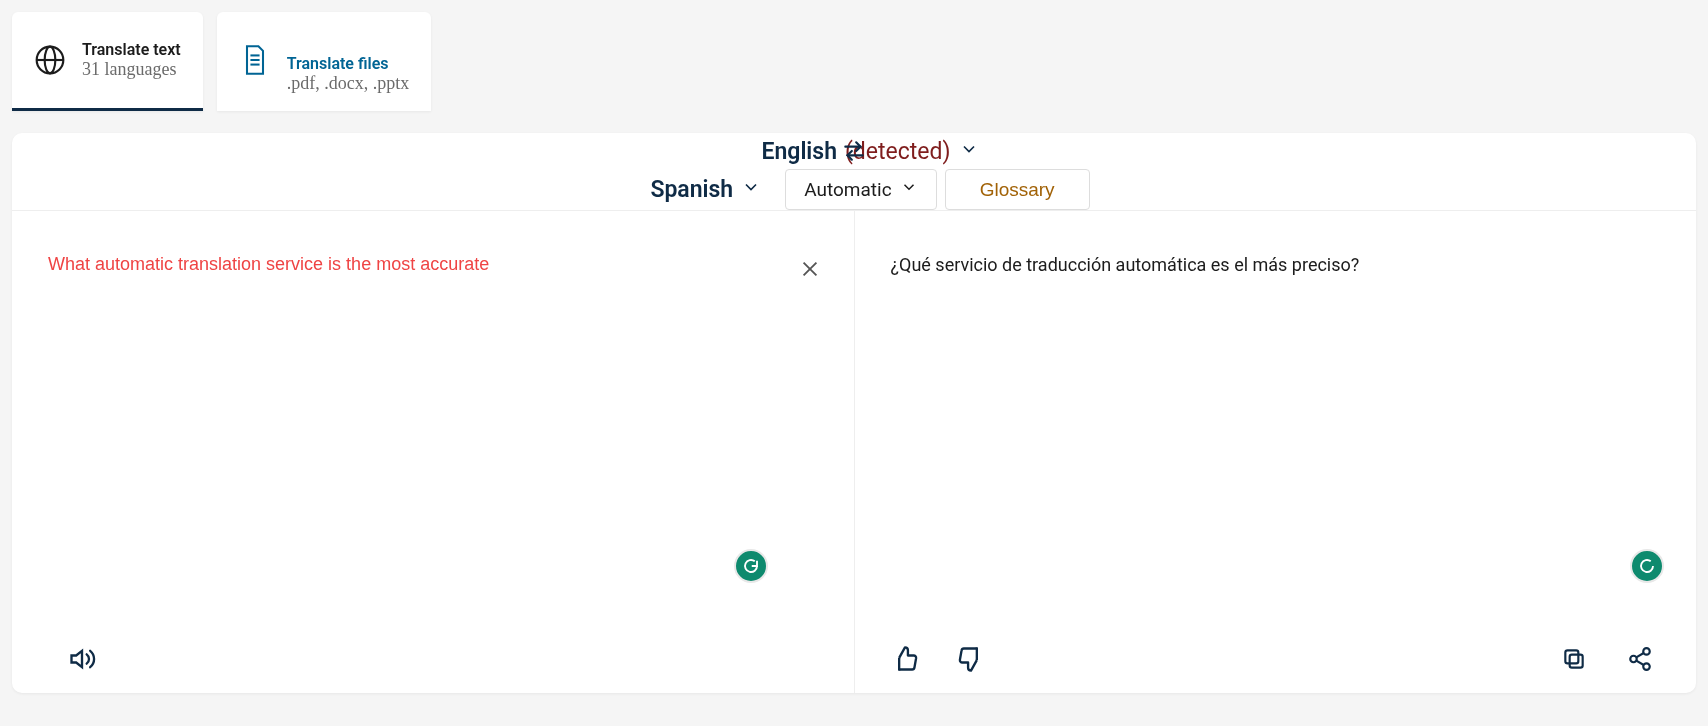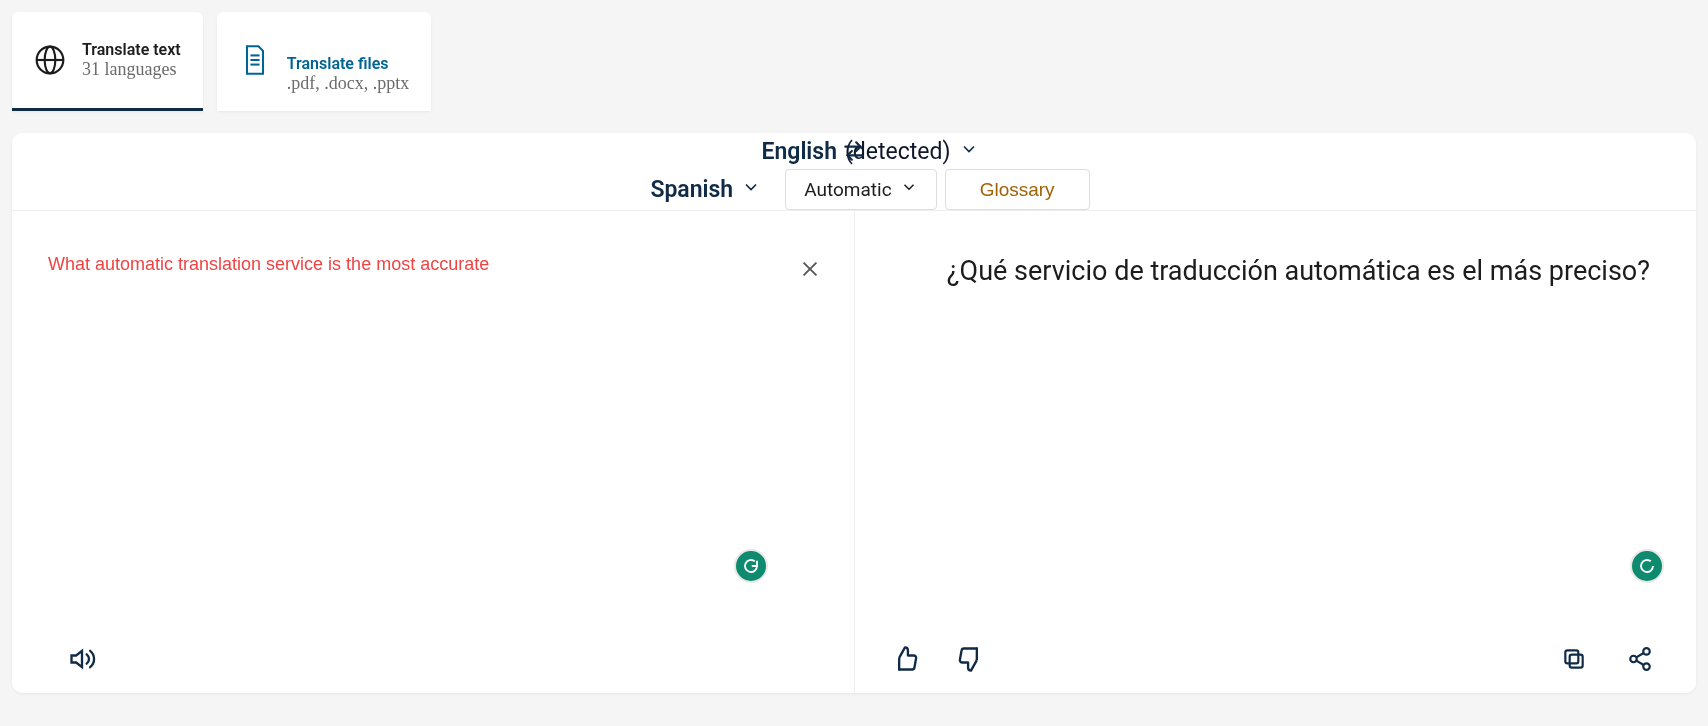--- a/index.html
+++ b/index.html
@@ -78,21 +78,21 @@
     .lang-right { padding-left: 46px; }
     .lang-right-extra {
       display: flex;
       gap: 8px;
       padding-right: 14px;
     }
     .lang-btn {
       display: inline-flex; align-items: center; gap: 8px;
       font-size: 23px; color: #0F2B46; cursor: pointer; font-weight: 600;
     }
-    .lang-btn .light { font-weight: 400; color: #0f172a; }
+    .lang-btn .light { font-weight: 400; color: #7f1d1d; }
     .swap-btn {
       position: absolute;
       left: 50%;
       transform: translateX(-50%);
       width: 36px; height: 36px;
       display: flex; align-items: center; justify-content: center;
       cursor: pointer;
     }
     .select-box {
       display: inline-flex; align-items: center; gap: 8px;
@@ -117,21 +117,21 @@
     .divider {
       width: 1px; background: #eee;
     }
     .text-area {
       width: 100%; height: 70%;
       border: none; outline: none; resize: none;
       font-size: 18px; color: #ef4444; line-height: 1.55;
       font-family: Liberation Sans, sans-serif;
     }
     .target-text {
-      font-size: 27px; color: #1c1c1c; line-height: 1.55; text-align: right;
+      font-size: 18px; color: #1c1c1c; line-height: 1.55;
     }
     .clear-btn {
       position: absolute; top: 42px; right: 28px;
       width: 32px; height: 32px; cursor: pointer; color: #444;
       display:flex;align-items:center;justify-content:center;
     }
     .badge {
       position: absolute; right: 86px; bottom: 110px;
       width: 34px; height: 34px; border-radius: 50%;
       background: #0E8A6E; border: 2px solid #e8e8e8;

